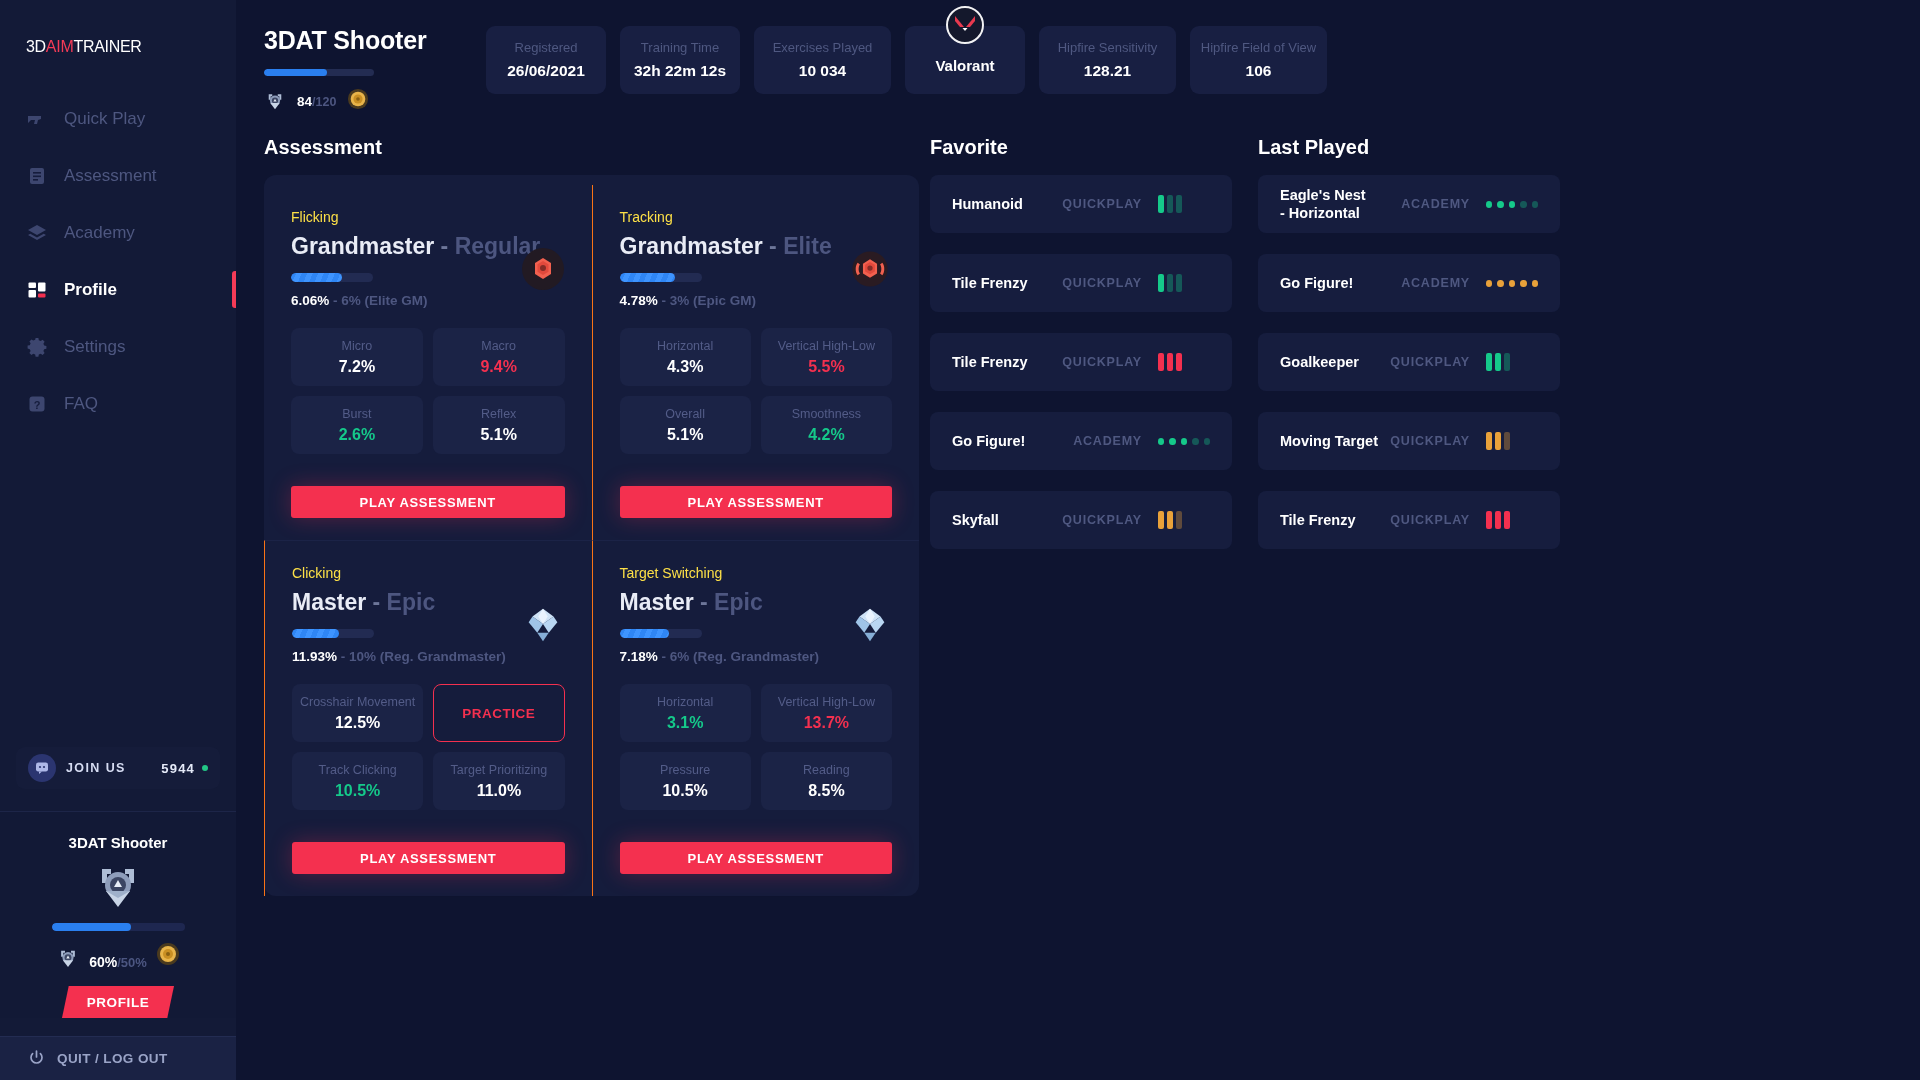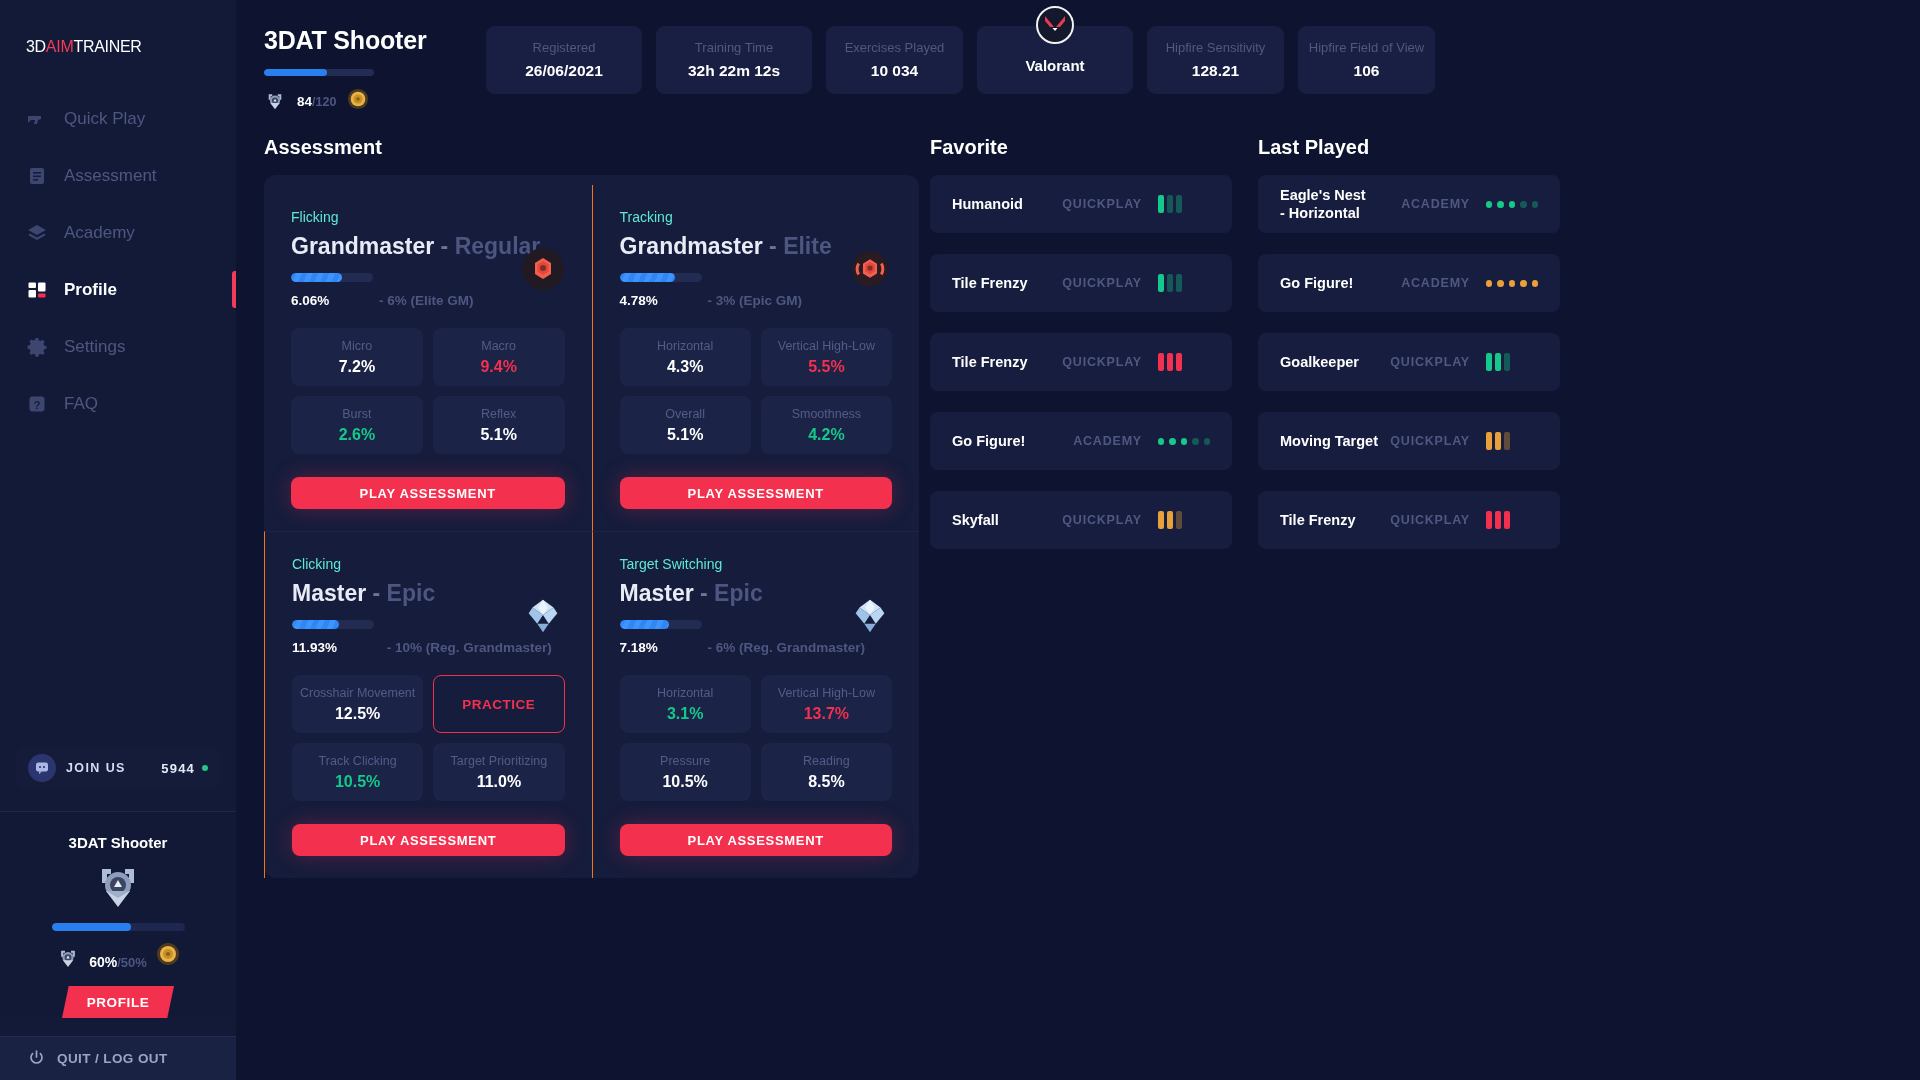--- a/index.html
+++ b/index.html
@@ -100,21 +100,21 @@
   .user-bar {
     margin-top: 14px; width: 110px; height: 7px; border-radius:5px; background:#232c52; overflow:hidden;
   }
   .user-bar > i { display:block; height:100%; background:#2a7fef; border-radius:5px; }
   .user-lvl { display:flex; align-items:center; gap:11px; margin-top:12px; }
   .user-lvl .lvl-txt { font-size:13.5px; font-weight:700; color:#ffffff; }
   .user-lvl .lvl-txt small { color:#4d5680; font-size:12.5px; }
 
   .stat-cards { display:flex; gap: 14px; align-items: stretch; margin-left: 6px; }
   .stat-card {
-    width: 156px; min-height: 68px; background:#181f42; border-radius: 9px;
+    width: 120px; min-height: 68px; background:#181f42; border-radius: 9px;
     display:flex; flex-direction:column; align-items:center; justify-content:center; gap: 7px;
     padding: 12px 6px;
   }
   .stat-card.wide { width: 137px; }
   .stat-card .lbl { font-size: 13px; color:#4f5881; font-weight:500; white-space:nowrap; }
   .stat-card .val { font-size: 15.5px; color:#ffffff; font-weight:700; white-space:nowrap; }
   .game-card { position: relative; padding-top: 22px; }
   .game-ico {
     position:absolute; top:-20px; left:50%; transform:translateX(-50%);
     width: 38px; height:38px; border-radius:50%; background:#14182c;
@@ -129,57 +129,57 @@
   .assess-col { width: 655px; flex: 0 0 655px; }
   .assess-panel {
     margin-top: 16px;
     background: #151c3c; border-radius: 12px;
     display:grid; grid-template-columns: 1fr 1fr;
     padding: 10px 0 0 0;
   }
   .acard { padding: 24px 27px 22px 27px; position:relative; }
   .acard + .acard { border-left: 1px solid #f97316; }
   .acard.brow { border-top: 1px solid #1b2347; }
-  .acard-skill { font-size: 14px; color:#5eead4; font-weight:500; }
+  .acard-skill { font-size: 14px; color:#fde047; font-weight:500; }
   .acard-rank { font-size: 23px; font-weight: 700; color:#e9ecf6; margin-top: 8px; white-space: nowrap; }
   .acard-rank .sub { color:#4d5680; font-weight:700; }
   .acard-rank .dash { color:#6d7699; font-weight:600; }
   .rank-bar {
     margin-top: 13px; width: 82px; height: 9px; border-radius: 6px;
     background:#222b52; overflow:hidden;
   }
   .rank-bar > i {
     display:block; height:100%; border-radius:6px;
     background-image: repeating-linear-gradient(115deg,#2f86f5 0 5px,#3e94ff 5px 10px);
   }
   .acard-pct { margin-top: 11px; font-size: 13.5px; font-weight:700; color:#ffffff; }
-  .acard-pct .mut { color:#4e5781; font-weight:600;margin-left:46px; }
+  .acard-pct .mut { color:#4e5781; font-weight:600; }
   .rank-emblem {
     position:absolute; right: 27px; top: 62px;
     width:44px; height:44px; border-radius:50%;
     display:flex; align-items:center; justify-content:center;
   }
   .sub-grid { display:grid; grid-template-columns: 1fr 1fr; gap: 10px; margin-top: 20px; }
   .sub-box {
     background:#1b2346; border-radius: 8px; height: 58px;
     display:flex; flex-direction:column; align-items:center; justify-content:center; gap:5px;
   }
   .sub-box .sl { font-size: 12.5px; color:#535c88; font-weight:500; }
   .sub-box .sv { font-size: 16px; font-weight:700; color:#ffffff; }
   .sv.up { color:#15c98a; }
   .sv.down { color:#f4304f; }
   .sub-box.practice {
     background: transparent; border: 1px solid #f4304f;
     align-items:center; justify-content:center; cursor:pointer;
   }
   .sub-box.practice .pt { color:#f4304f; font-weight:700; font-size:13.5px; letter-spacing:.5px; }
   .play-btn {
-    margin-top: 23px; width: 100%; height: 32px; border:none; cursor:pointer;
+    margin-top: 32px; width: 100%; height: 32px; border:none; cursor:pointer;
     background:#f4304f; color:#fff; font-size:13px; font-weight:700; letter-spacing:.7px;
-    border-radius: 8px; box-shadow: 0 0 22px rgba(244,48,79,.3); text-align: center;
+    border-radius: 3px; box-shadow: 0 0 22px rgba(244,48,79,.3); text-align: center;
   }
 
   
   .lists { display:flex; gap: 26px; margin-left: 11px; }
   .list-col { width: 302px; }
   .list-items { margin-top: 16px; display:flex; flex-direction:column; }
   .list-row {
     height: 58px; background:#161d3e; border-radius: 8px;
     display:flex; align-items:center; padding: 0 22px;
     margin-bottom: 21px; cursor:pointer;

